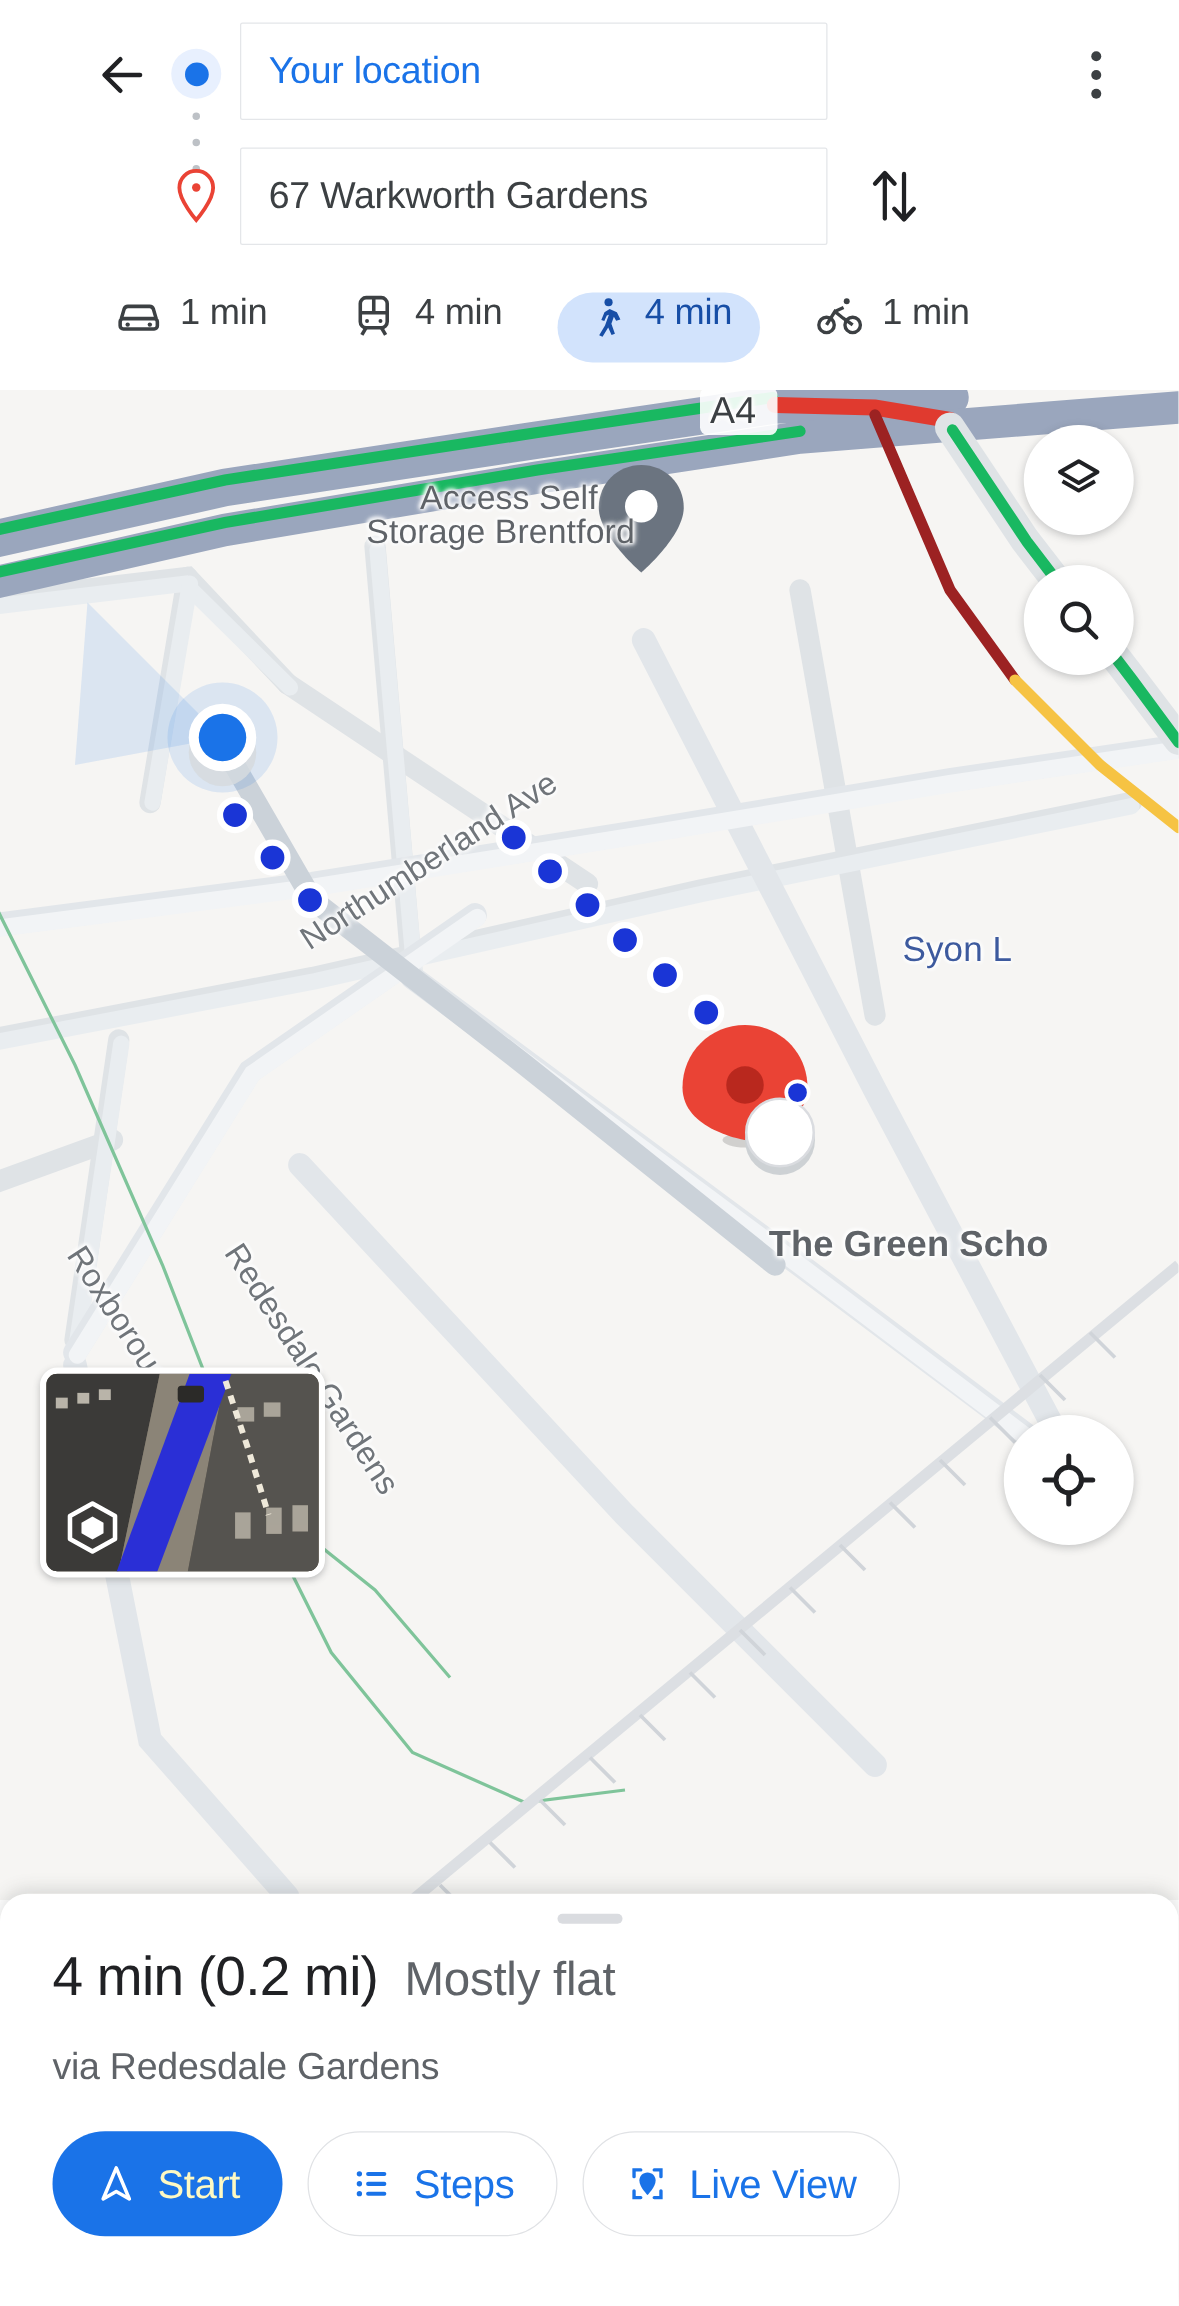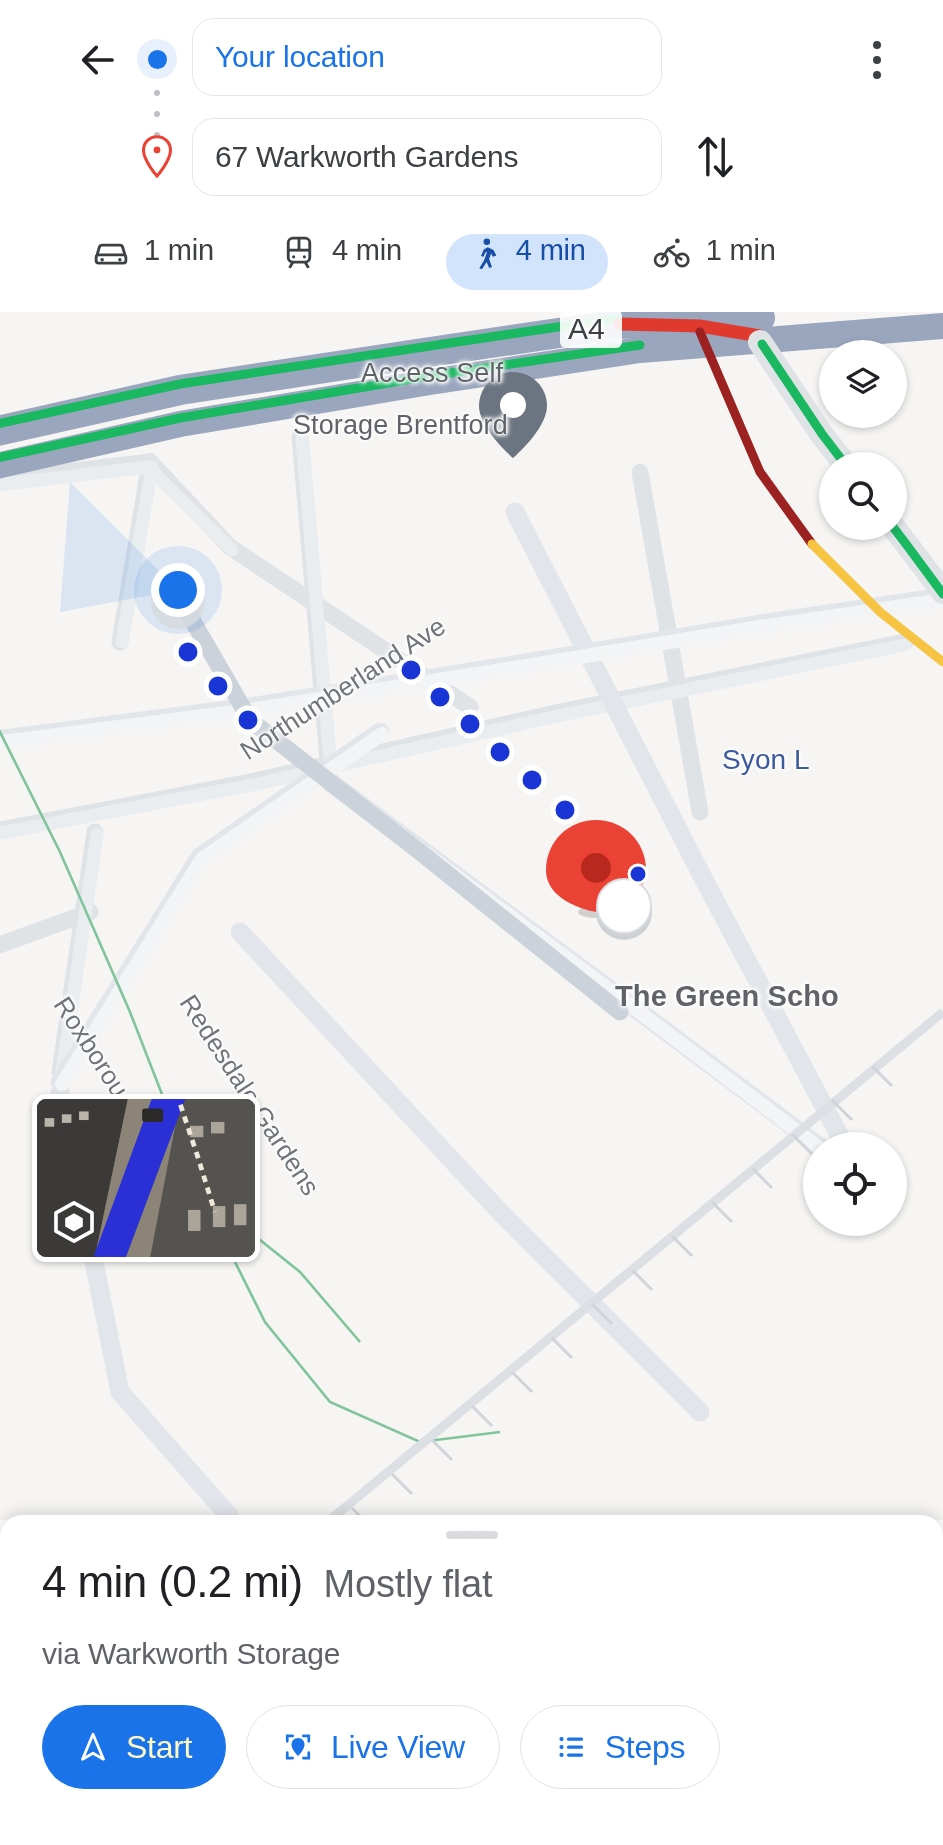--- a/index.html
+++ b/index.html
@@ -41,21 +41,21 @@
     position:absolute; left:153px; top:90px; width:8px; height:48px;
     display:flex; flex-direction:column; align-items:center; justify-content:space-between;
   }
   .dot-line i { width:6px; height:6px; border-radius:50%; background:#bdc1c6; display:block; }
 
   .dest-pin-wrap { position:absolute; left:133px; top:133px; width:48px; height:48px;
     display:flex; align-items:center; justify-content:center; }
 
   .field {
     position:absolute; left:192px; width:470px; height:78px;
-    border:1px solid #e4e6e9; border-radius:22px; background:#fff;
+    border:1px solid #e4e6e9; border-radius:2px; background:#fff;
     display:flex; align-items:center; padding:0 22px;
     font-size:30px; letter-spacing:-0.2px; cursor:text;
   }
   .field.origin { top:18px; color:#1a73e8; }
   .field.dest   { top:118px; color:#3c4043; }
 
   .swap {
     position:absolute; left:688px; top:130px; width:54px; height:54px;
     display:flex; align-items:center; justify-content:center; cursor:pointer;
   }
@@ -275,21 +275,21 @@
         <circle cx="513" cy="93" r="13" fill="#ffffff"></circle>
       </g>
 
       <g>
         <rect x="560" y="-2" width="62" height="38" rx="6" fill="#ffffff" opacity="0.9"></rect>
       </g>
     </svg>
 
     <div class="map-label" style="left:568px; top:0px; font-size:30px; color:#3c4043; font-weight:500;">A4</div>
 
-    <div class="map-label" style="left:336px; top:46px;margin-left:25px;">Access Self</div>
+    <div class="map-label" style="left:336px; top:71px;">Access Self</div>
     <div class="map-label" style="left:261px; top:98px;margin-left:32px;">Storage Brentford</div>
 
     <div class="map-label street" style="left:243px; top:426px; transform:rotate(-33deg); transform-origin:left center;">Northumberland Ave</div>
 
     <div class="map-label street" style="left:186px; top:670px; transform:rotate(57deg); transform-origin:left center;">Redesdale Gardens</div>
 
     <div class="map-label street" style="left:60px; top:672px; transform:rotate(57deg); transform-origin:left center;">Roxborough</div>
 
     <div class="map-label blue" style="left:722px; top:432px; font-size:28px;">Syon L</div>
 
@@ -450,50 +450,50 @@
   </div>
 
   <div class="sheet">
     <div class="grabber"></div>
 
     <div class="summary-line">
       <span class="eta">4 min (0.2 mi)</span>
       <span class="flat">Mostly flat</span>
     </div>
 
-    <div class="via">via Warkworth Storage</div>
+    <div class="via">via Redesdale Gardens</div>
 
     <div class="btn-row">
 
       <div class="btn primary">
         <svg width="34" height="34" viewBox="0 0 24 24" fill="none" stroke="#ffffff" stroke-width="2" stroke-linejoin="round">
           <polygon points="12,3 19.4,20.6 12,16.4 4.6,20.6"></polygon>
         </svg>
         <span>Start</span>
-      </div>
-
-      <div class="btn outline">
-        <svg width="34" height="34" viewBox="0 0 24 24" fill="none" stroke="#1a73e8" stroke-width="1.9" stroke-linecap="round">
-          <path d="M12 5.6 C9.4 5.6 7.4 7.6 7.4 10.2 C7.4 13.8 12 18.4 12 18.4 C12 18.4 16.6 13.8 16.6 10.2 C16.6 7.6 14.6 5.6 12 5.6 Z" fill="#1a73e8" stroke="none"></path>
-          <polyline points="4.4,8 4.4,4.2 8.2,4.2"></polyline>
-          <polyline points="15.8,4.2 19.6,4.2 19.6,8"></polyline>
-          <polyline points="19.6,16 19.6,19.8 15.8,19.8"></polyline>
-          <polyline points="8.2,19.8 4.4,19.8 4.4,16"></polyline>
-        </svg>
-        <span>Live View</span>
       </div>
 
       <div class="btn outline">
         <svg width="34" height="34" viewBox="0 0 24 24">
           <g fill="#1a73e8">
             <circle cx="4.6" cy="6.4" r="1.5"></circle>
               <rect x="8.4" y="5.3" width="11.4" height="2.3" rx="1.1"></rect>
             <circle cx="4.6" cy="12" r="1.5"></circle>
               <rect x="8.4" y="10.9" width="11.4" height="2.3" rx="1.1"></rect>
             <circle cx="4.6" cy="17.6" r="1.5"></circle>
               <rect x="8.4" y="16.5" width="11.4" height="2.3" rx="1.1"></rect>
           </g>
         </svg>
         <span>Steps</span>
       </div>
+
+      <div class="btn outline">
+        <svg width="34" height="34" viewBox="0 0 24 24" fill="none" stroke="#1a73e8" stroke-width="1.9" stroke-linecap="round">
+          <path d="M12 5.6 C9.4 5.6 7.4 7.6 7.4 10.2 C7.4 13.8 12 18.4 12 18.4 C12 18.4 16.6 13.8 16.6 10.2 C16.6 7.6 14.6 5.6 12 5.6 Z" fill="#1a73e8" stroke="none"></path>
+          <polyline points="4.4,8 4.4,4.2 8.2,4.2"></polyline>
+          <polyline points="15.8,4.2 19.6,4.2 19.6,8"></polyline>
+          <polyline points="19.6,16 19.6,19.8 15.8,19.8"></polyline>
+          <polyline points="8.2,19.8 4.4,19.8 4.4,16"></polyline>
+        </svg>
+        <span>Live View</span>
+      </div>
     </div>
   </div>
 </div>
 
 </body></html>

